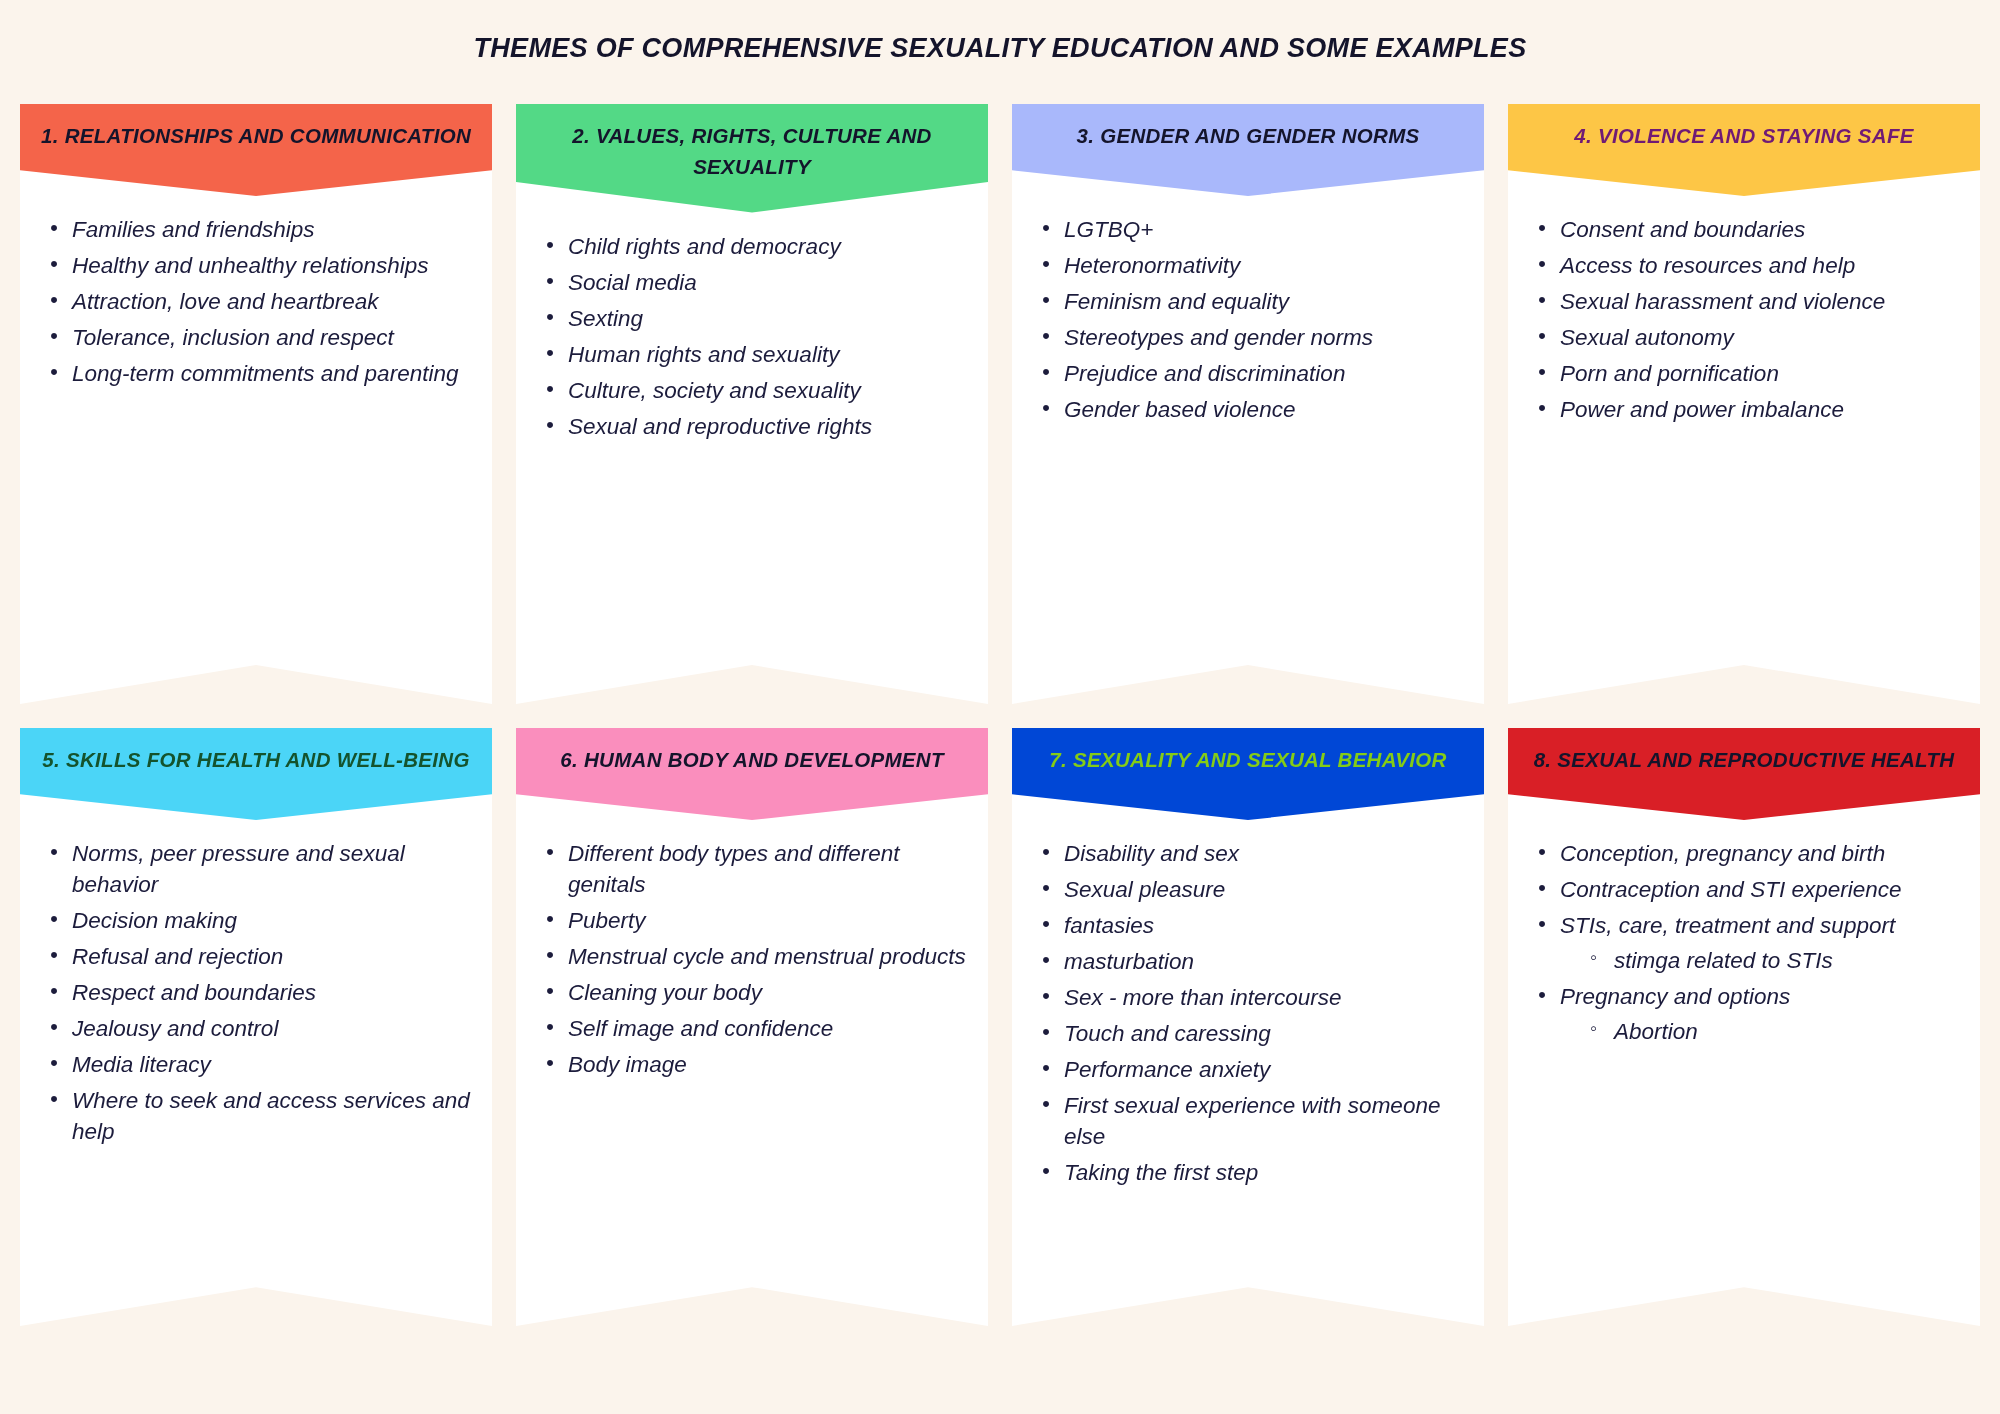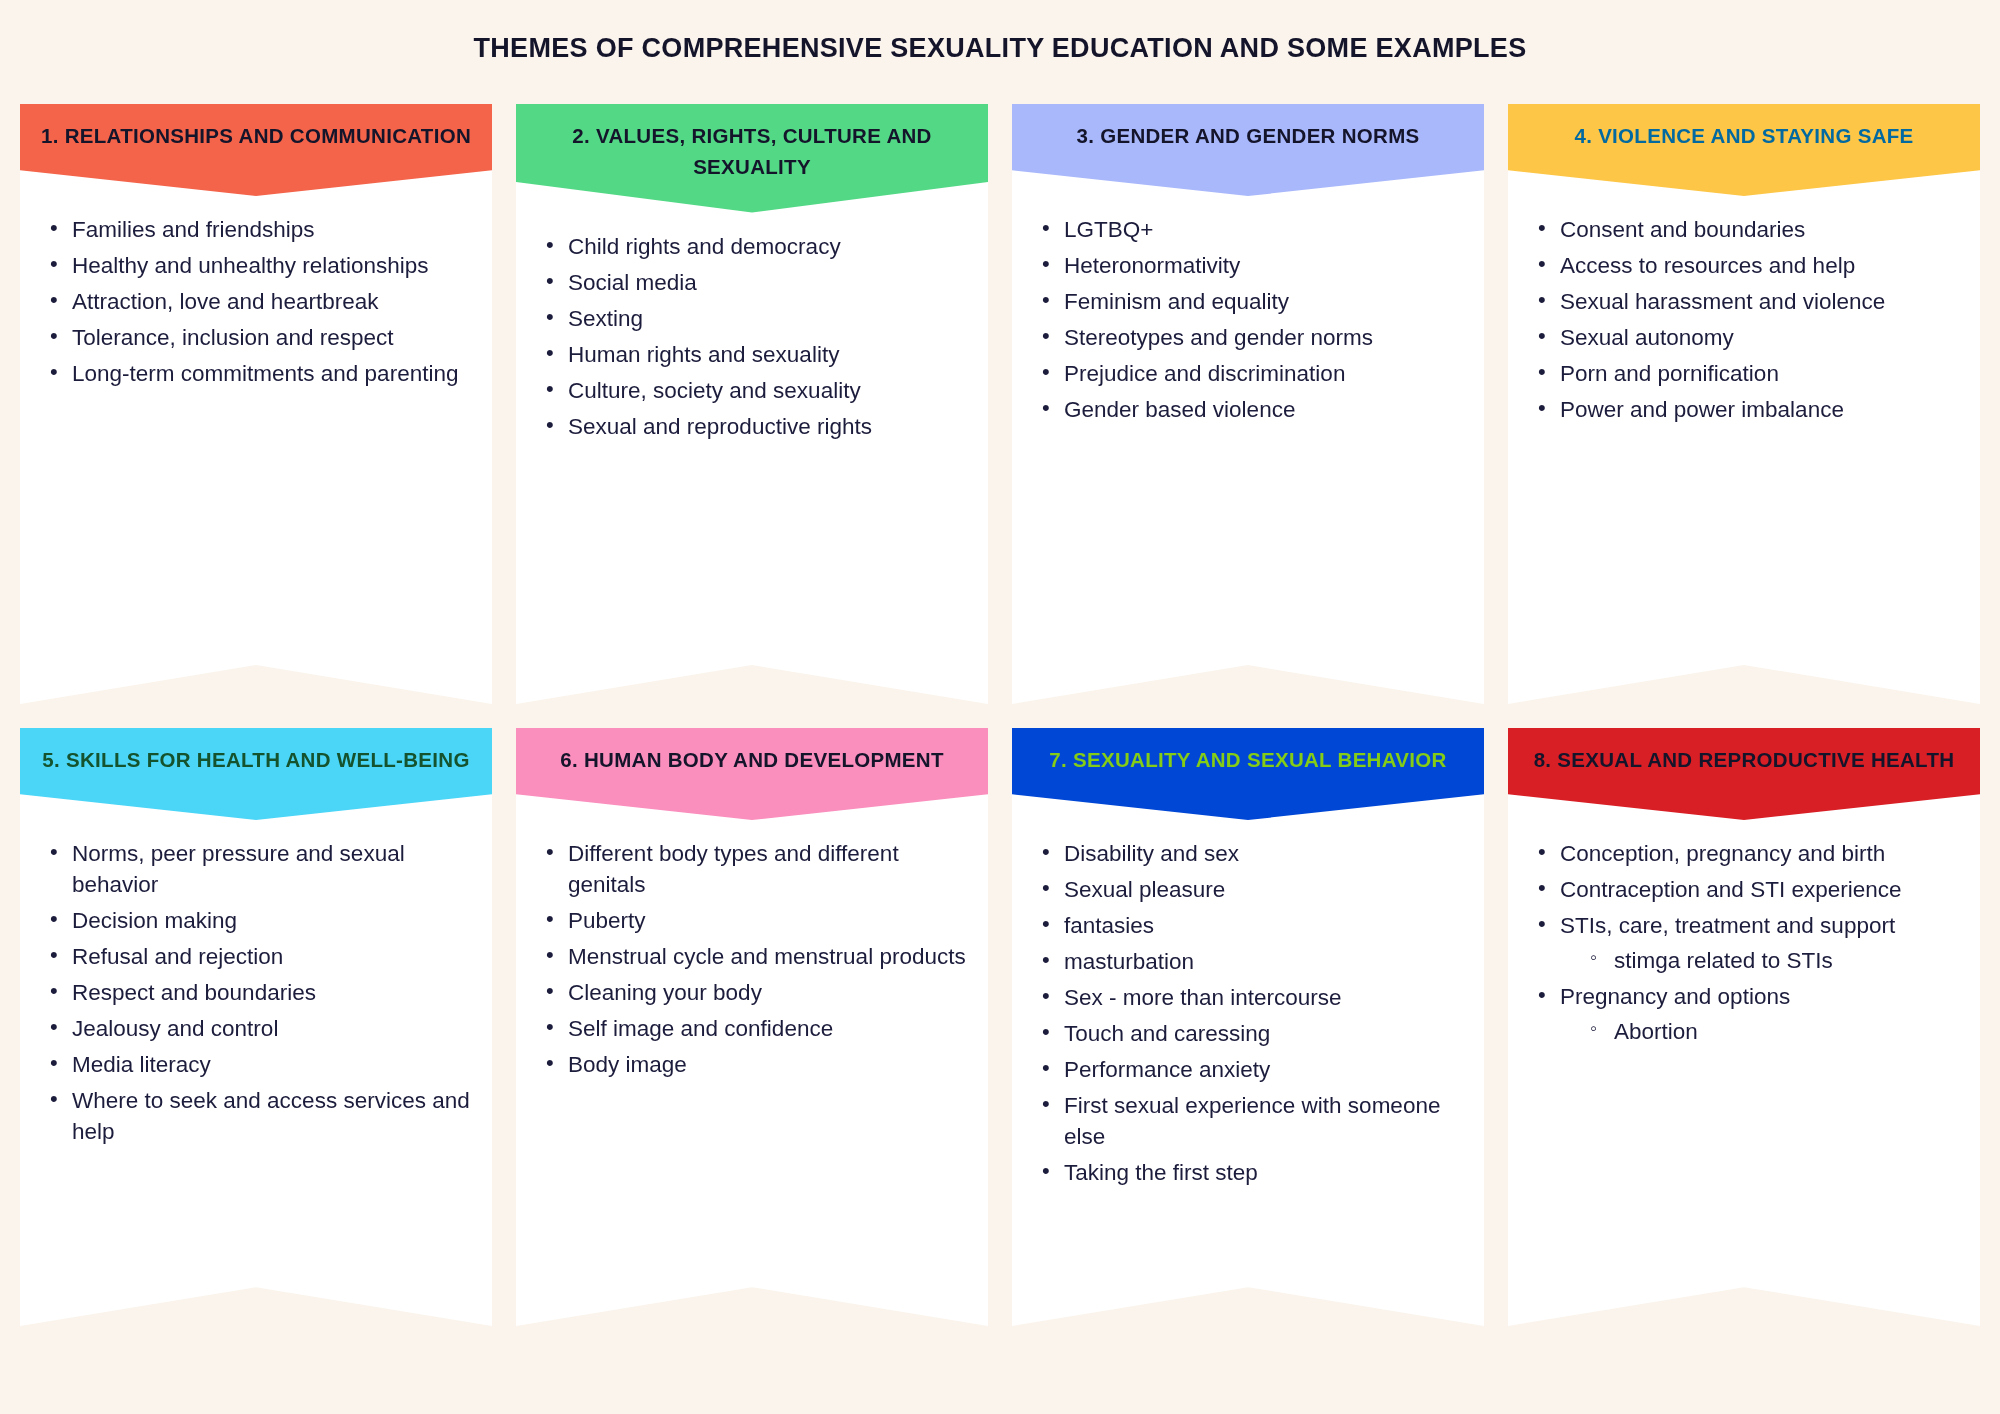--- a/index.html
+++ b/index.html
@@ -11,20 +11,21 @@
     height: 1414px;
     background: #fbf4ec;
     font-family: "Liberation Sans", sans-serif;
     overflow: hidden;
   }
   .page {
     position: relative;
     width: 2000px;
     height: 1091px;
     box-sizing: border-box;
+    font-style: italic;
   }
   .page-title {
     text-align: center;
     font-size: 27px;
     font-weight: bold;
     letter-spacing: 0.3px;
     color: #14142b;
     padding-top: 33px;
     padding-bottom: 0;
     margin: 0;
@@ -147,21 +148,21 @@
         <li>LGTBQ+</li>
         <li>Heteronormativity</li>
         <li>Feminism and equality</li>
         <li>Stereotypes and gender norms</li>
         <li>Prejudice and discrimination</li>
         <li>Gender based violence</li>
       </ul>
     </div>
 
     <div class="card">
-      <div class="banner dark-text" style="background: rgb(253, 198, 70); color: #0369a1;">4. VIOLENCE AND STAYING SAFE</div>
+      <div class="banner dark-text" style="background: rgb(253, 198, 70); color: #701a75;">4. VIOLENCE AND STAYING SAFE</div>
       <ul class="items">
         <li>Consent and boundaries</li>
         <li>Access to resources and help</li>
         <li>Sexual harassment and violence</li>
         <li>Sexual autonomy</li>
         <li>Porn and pornification</li>
         <li>Power and power imbalance</li>
       </ul>
     </div>
 

